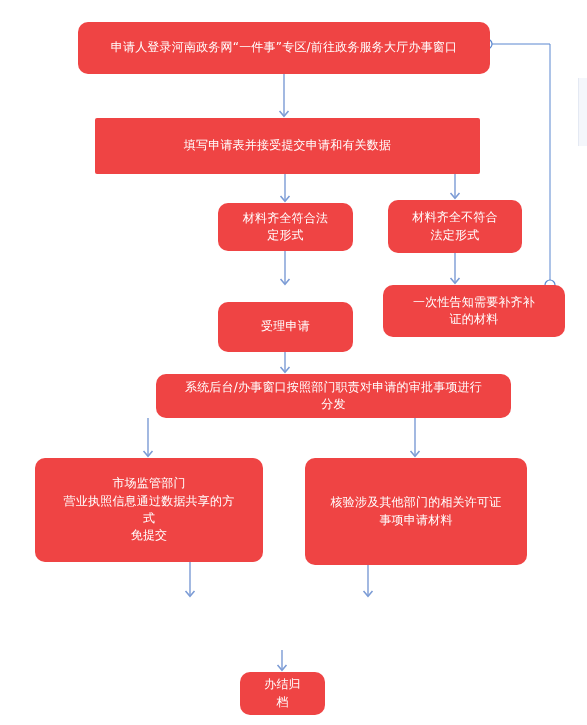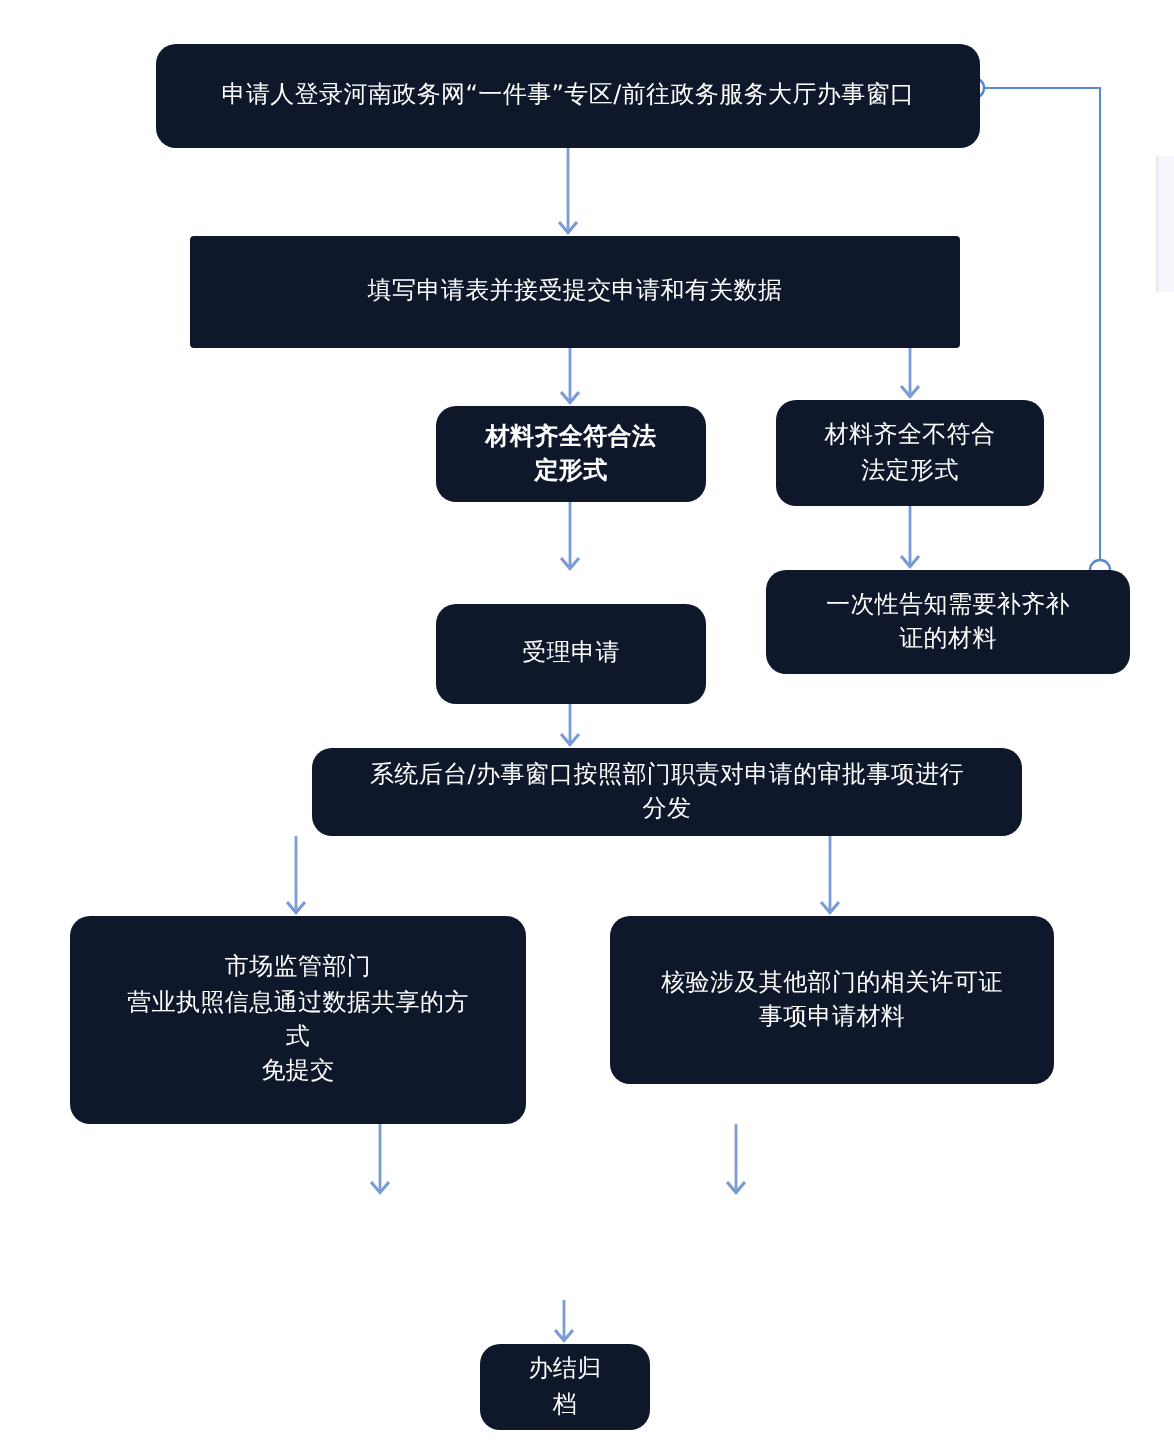--- a/index.html
+++ b/index.html
@@ -3,21 +3,21 @@
 <meta charset="utf-8">
 <style>
   html,body{margin:0;padding:0;background:#ffffff;}
   body{
     width:587px;height:725px;position:relative;overflow:hidden;
     font-family:"DejaVu Sans","Liberation Sans",sans-serif;
   }
   #canvas{position:absolute;inset:0;width:587px;height:725px;}
   .node{
     position:absolute;box-sizing:border-box;
-    background:#0f172a;color:#ffffff;
+    background:#ef4444;color:#ffffff;
     display:flex;align-items:center;justify-content:center;
     text-align:center;line-height:1.45;
     font-size:12px;letter-spacing:.2px;
     padding:4px 24px;white-space:pre-line;
     border-radius:10px;
   }
   .node.sharp{border-radius:2px;}
   svg{position:absolute;left:0;top:0;overflow:visible;}
   .edge{stroke:#7B9BD5;stroke-width:1.4px;fill:none;}
   .edge-thin{stroke:#5B87D0;stroke-width:1px;fill:none;}
@@ -67,32 +67,32 @@
 
     <circle class="conn-dot" cx="487" cy="44" r="5"></circle>
     <circle class="conn-dot" cx="550" cy="285" r="5"></circle>
     <path class="edge-thin" d="M484,41 L479,44 L484,47"></path>
   </svg>
 
   <div class="node" style="left:78px;top:22px;width:412px;height:52px;">申请人登录河南政务网“一件事”专区/前往政务服务大厅办事窗口</div>
 
   <div class="node sharp" style="left:95px;top:118px;width:385px;height:56px;">填写申请表并接受提交申请和有关数据</div>
 
-  <div class="node" style="left:218px;top:203px;width:135px;height:48px;font-weight:bold;">材料齐全符合法定形式</div>
+  <div class="node" style="left:218px;top:203px;width:135px;height:48px;">材料齐全符合法定形式</div>
 
   <div class="node" style="left:388px;top:200px;width:134px;height:53px;text-align:center;">材料齐全不符合法定形式</div>
 
   <div class="node" style="left:218px;top:286px;width:135px;height:50px;margin-top:16px;">受理申请</div>
 
   <div class="node" style="left:383px;top:285px;width:182px;height:52px;">一次性告知需要补齐补证的材料</div>
 
   <div class="node" style="left:108px;top:374px;width:355px;height:44px;margin-left:48px;">系统后台/办事窗口按照部门职责对申请的审批事项进行分发</div>
 
   <div class="node" style="left:35px;top:458px;width:228px;height:104px;">市场监管部门
 营业执照信息通过数据共享的方式
 免提交</div>
 
-  <div class="node" style="left:305px;top:458px;width:222px;height:84px;">核验涉及其他部门的相关许可证事项申请材料</div>
+  <div class="node" style="left:305px;top:458px;width:222px;height:107px;">核验涉及其他部门的相关许可证事项申请材料</div>
 
 
   <div class="node" style="left:240px;top:672px;width:85px;height:43px;">办结归档</div>
 
 </div>
 
 </body></html>

